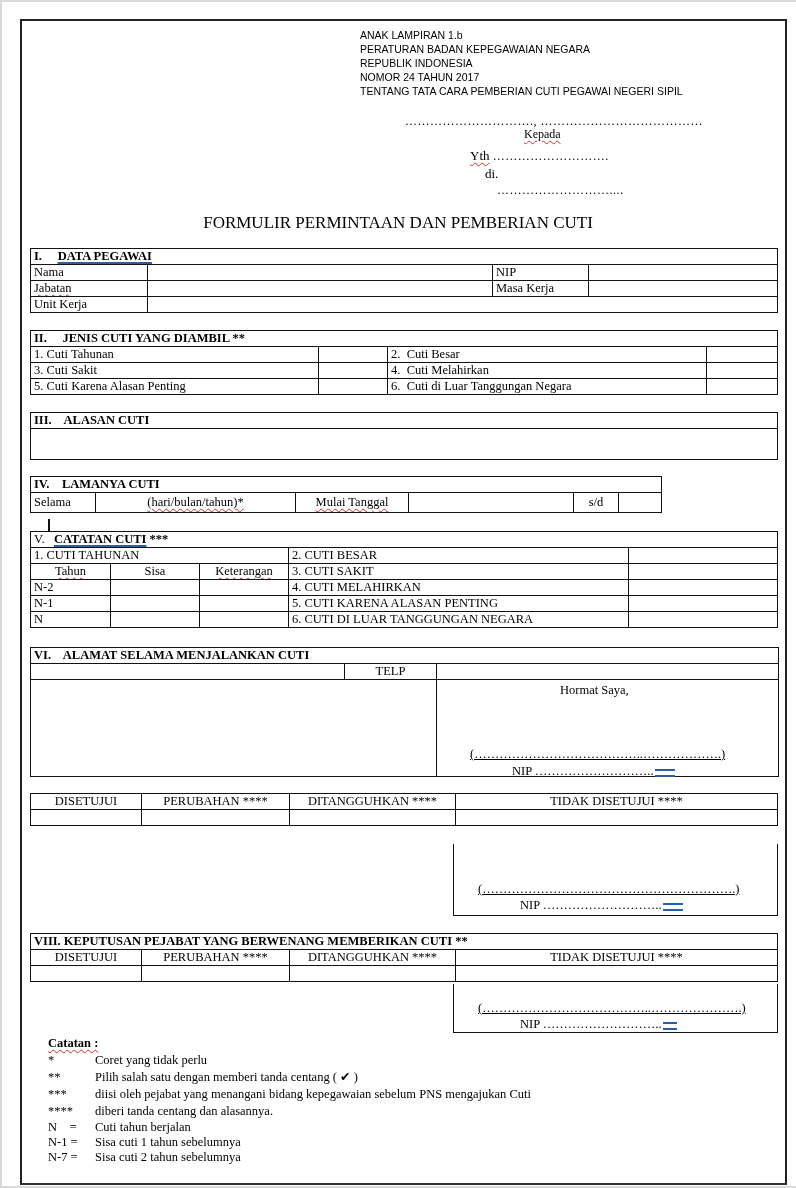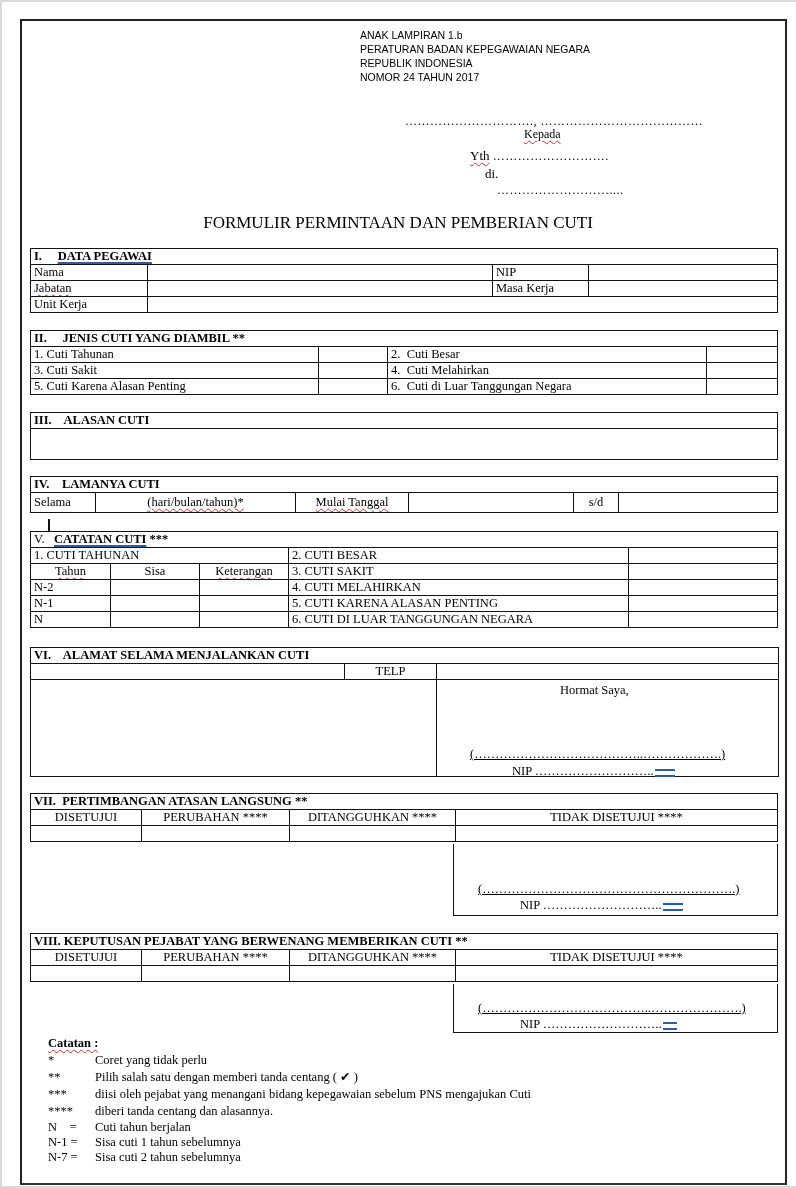--- a/index.html
+++ b/index.html
@@ -30,20 +30,21 @@
 <body>
 
 <div class="page-edge"></div>
 <div class="page"></div>
 
 <div class="abs hdr">
   <div>ANAK LAMPIRAN 1.b</div>
   <div>PERATURAN BADAN KEPEGAWAIAN NEGARA</div>
   <div>REPUBLIK INDONESIA</div>
   <div>NOMOR 24 TAHUN 2017</div>
+  <div>TENTANG TATA CARA PEMBERIAN CUTI PEGAWAI NEGERI SIPIL</div>
 </div>
 
 <div class="abs dots serif" style="left:405px; top:114px;">………………………….,  …………………………………</div>
 <div class="abs serif" style="left:524px; top:127px; font-size:12px;"><span class="sq">Kepada</span></div>
 <div class="abs serif" style="left:470px; top:148px; font-size:13px; white-space:nowrap;">
   <span class="sq">Yth</span>
   <span class="dots">……………………….</span>
 </div>
 <div class="abs serif" style="left:485px; top:166px; font-size:13px;">di.</div>
 <div class="abs dots serif" style="left:497px; top:183px;">………………………....</div>
@@ -118,21 +119,21 @@
   <tbody>
       <tr>
         <td class="head" style="white-space:pre;">III.    ALASAN CUTI</td>
       </tr>
   <tr>
         <td style="height:30px;"></td>
       </tr>
 </tbody>
   </table>
 
-<table class="box" style="left:30px; top:476px; width:748px;">
+<table class="box" style="left:30px; top:476px; width:632px;">
   <colgroup>
       <col style="width:65px">
       <col style="width:200px">
       <col style="width:113px">
       <col style="width:165px">
       <col style="width:45px">
       <col>
     </colgroup>
   <tbody>
       <tr>
@@ -226,23 +227,20 @@
 <div class="sig" style="left:512px; top:764px;"><span>NIP ………………………..</span><span class="dblbar"></span></div>
 
 <table class="box" style="left:30px; top:793px; width:748px;">
   <colgroup>
       <col style="width:111px">
       <col style="width:148px">
       <col style="width:166px">
       <col>
     </colgroup>
   <tbody>
-      <tr>
-        <td colspan="4" class="head" style="white-space:pre;">VII.  PERTIMBANGAN ATASAN LANGSUNG **</td>
-      </tr>
   <tr>
     <td class="center">DISETUJUI</td>
     <td class="center">PERUBAHAN ****</td>
     <td class="center">DITANGGUHKAN ****</td>
     <td class="center">TIDAK DISETUJUI ****</td>
   </tr>
   <tr>
     <td></td>
     <td></td>
     <td></td>

